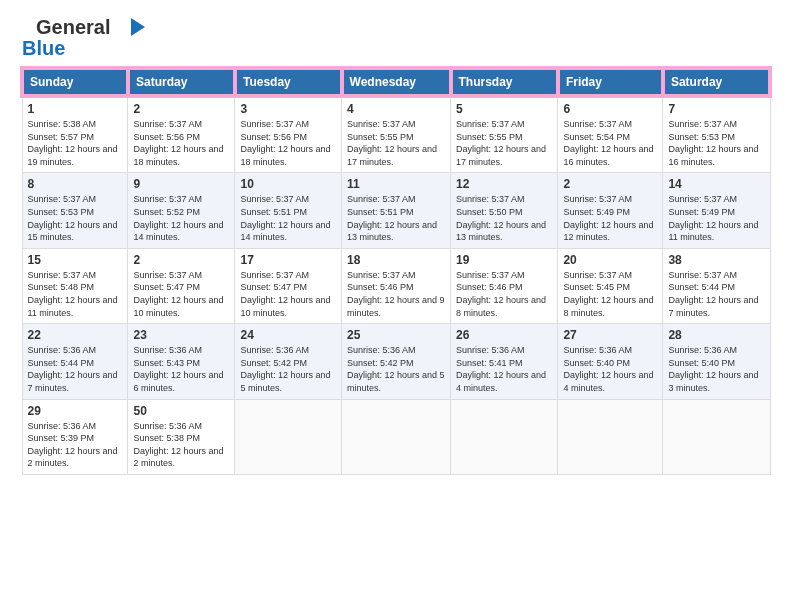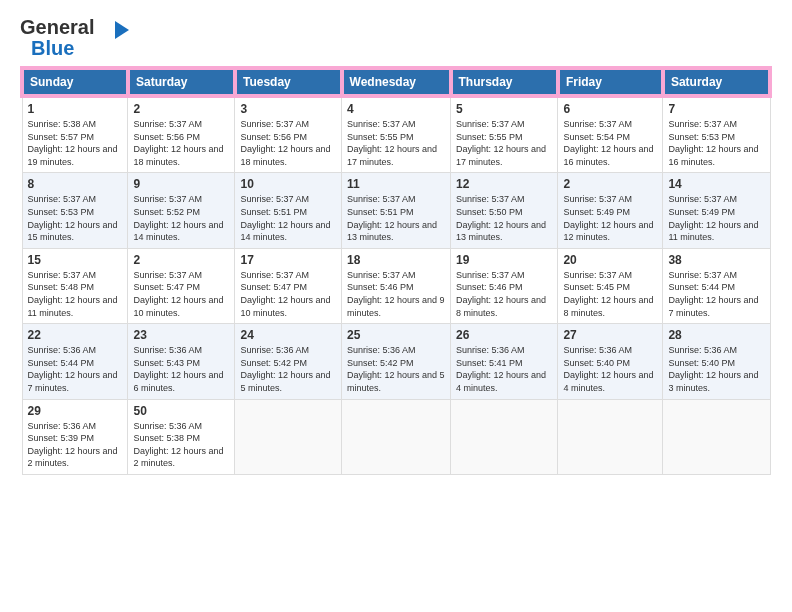--- a/index.html
+++ b/index.html
@@ -76,35 +76,36 @@
     .day-info {
       font-size: 9px;
       color: #333;
       line-height: 1.4;
     }
     .empty-cell {
       background: #f9f9f9 !important;
     }
     .logo-wrapper {
       display: flex;
-      align-items: flex-end;
+      align-items: flex-start;
       gap: 18px;
+      margin-left: 16px;
     }
   </style>
 </head>
 <body>
 
 <div class="page">
   <div class="header">
     <div class="logo">
       <div class="logo-wrapper">
         <span style="font-size:20px;font-weight:bold;color:#333;">General</span>
         <span style="display:inline-block;width:0;height:0;border-top:9px solid transparent;border-bottom:9px solid transparent;border-left:14px solid #1a6fbd;margin-left:3px;margin-top:2px;"></span>
       </div>
-      <div style="margin-top:-2px;margin-left:11px;">
+      <div style="margin-top:-2px;margin-left:2px;">
         <span style="font-size:20px;font-weight:bold;color:#1a6fbd;">Blue</span>
       </div>
     </div>
     <div class="title-block">
       <div class="main-title"></div>
       <div class="subtitle"></div>
     </div>
   </div>
 
   <table class="calendar">

